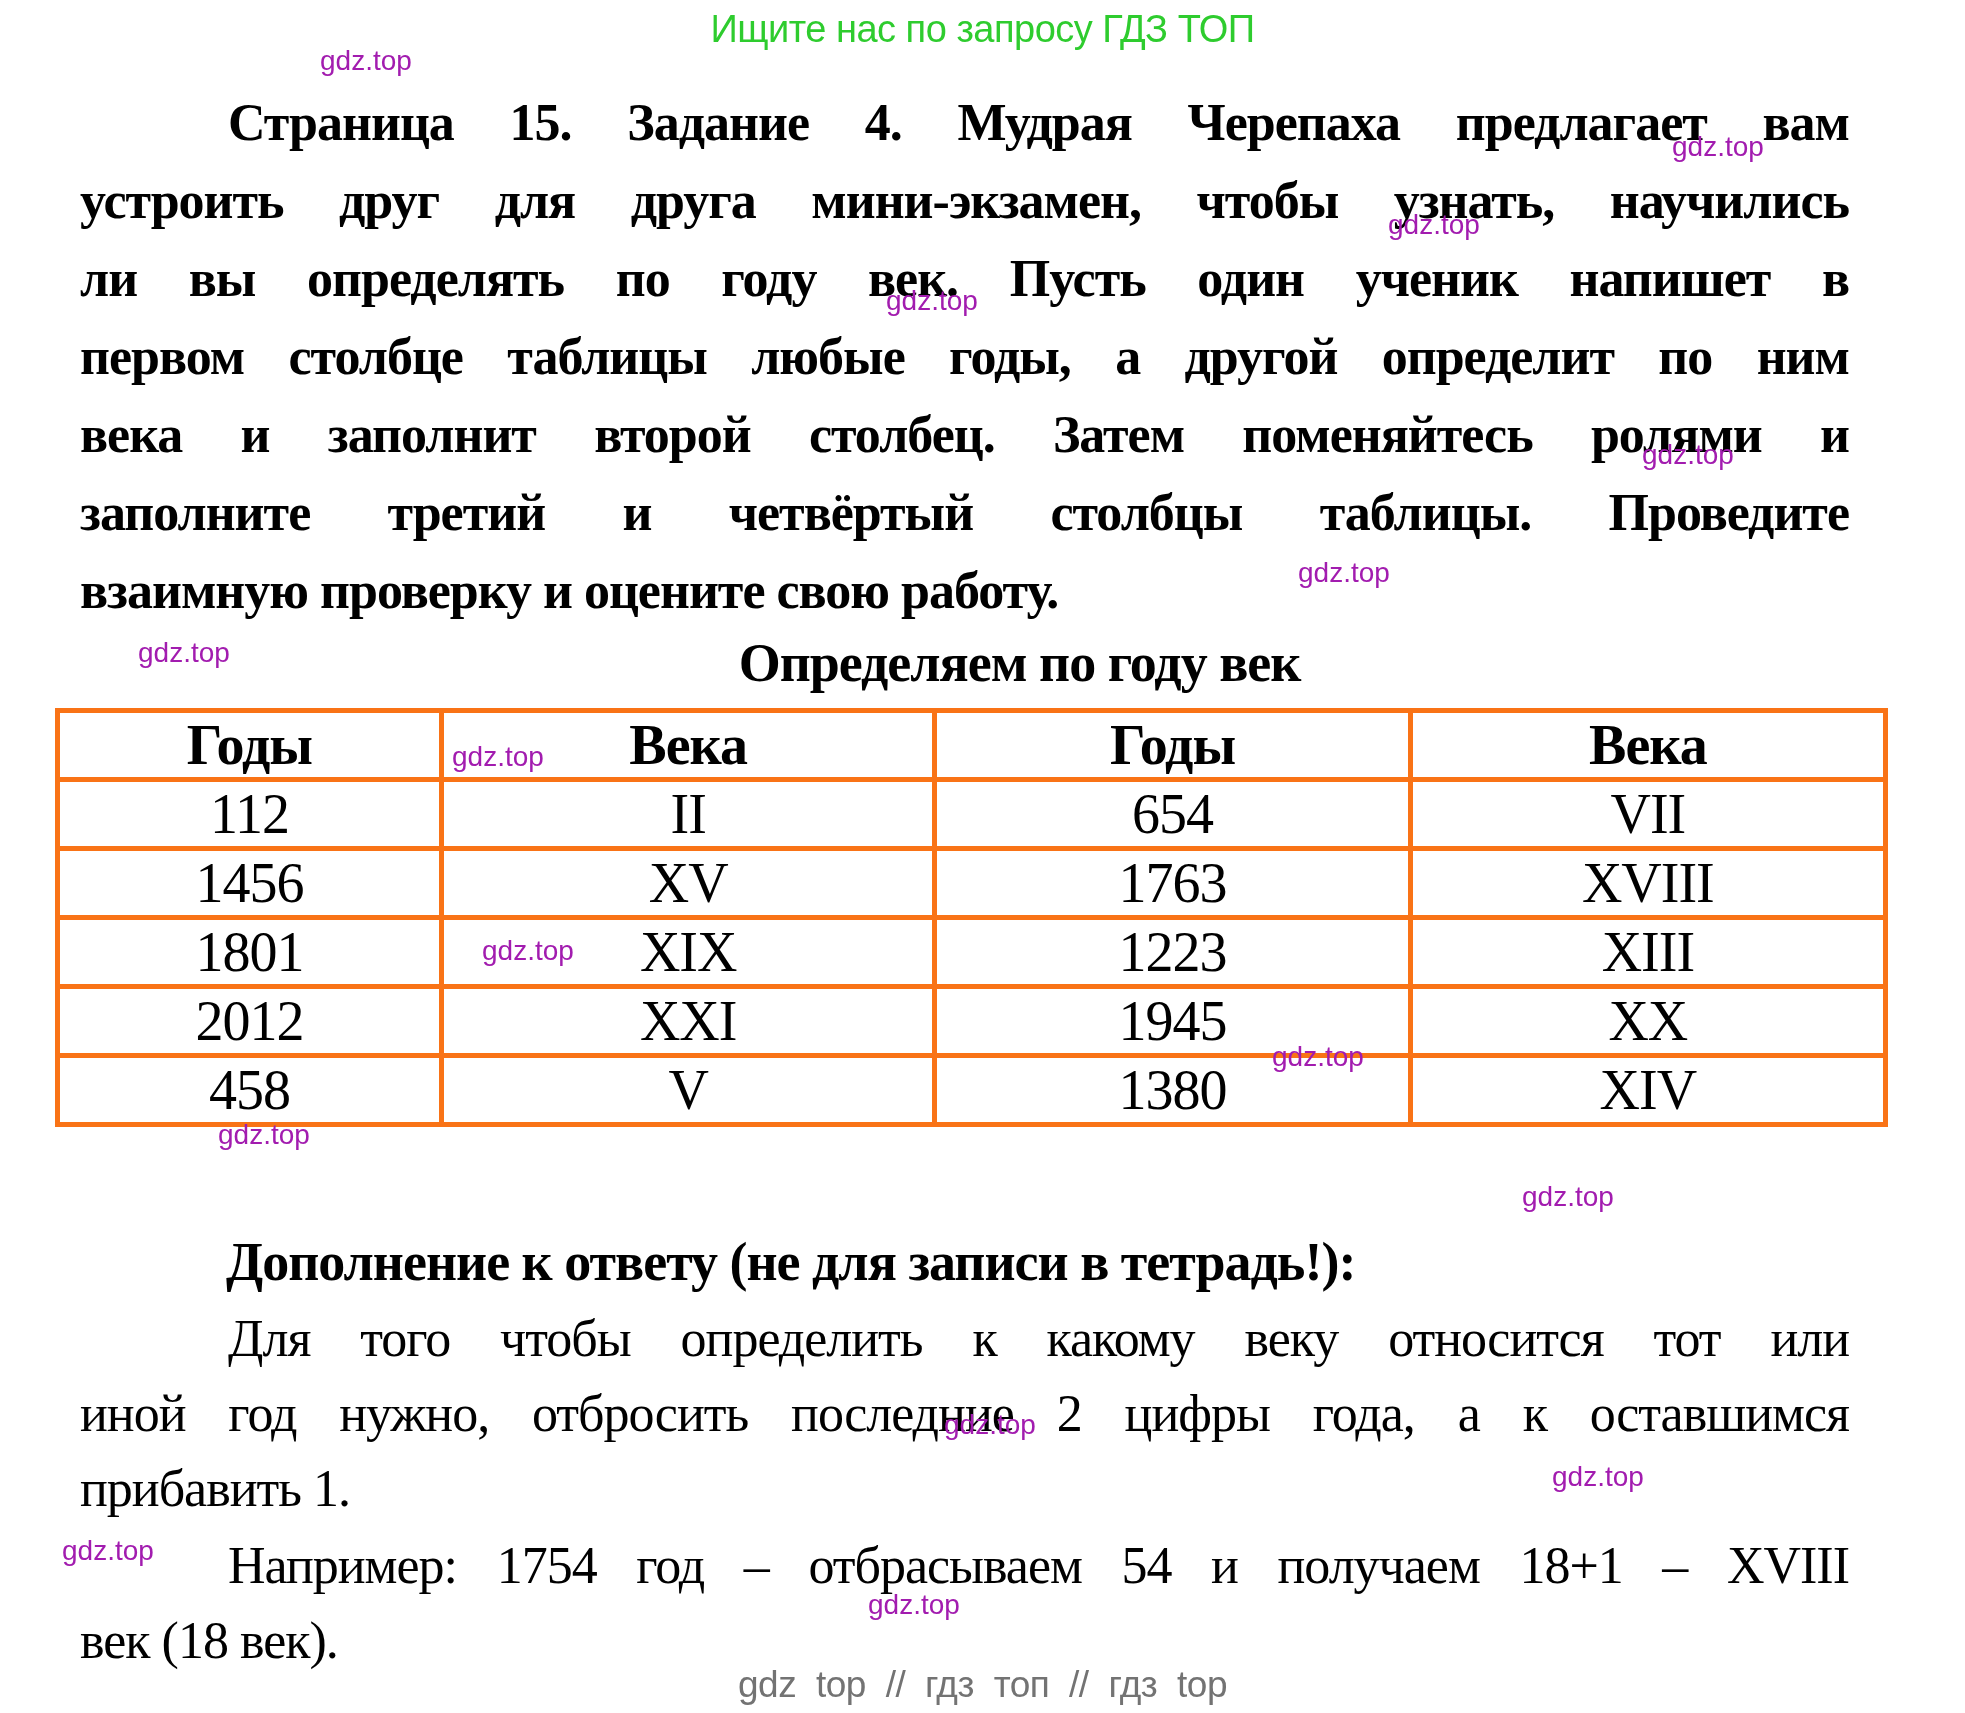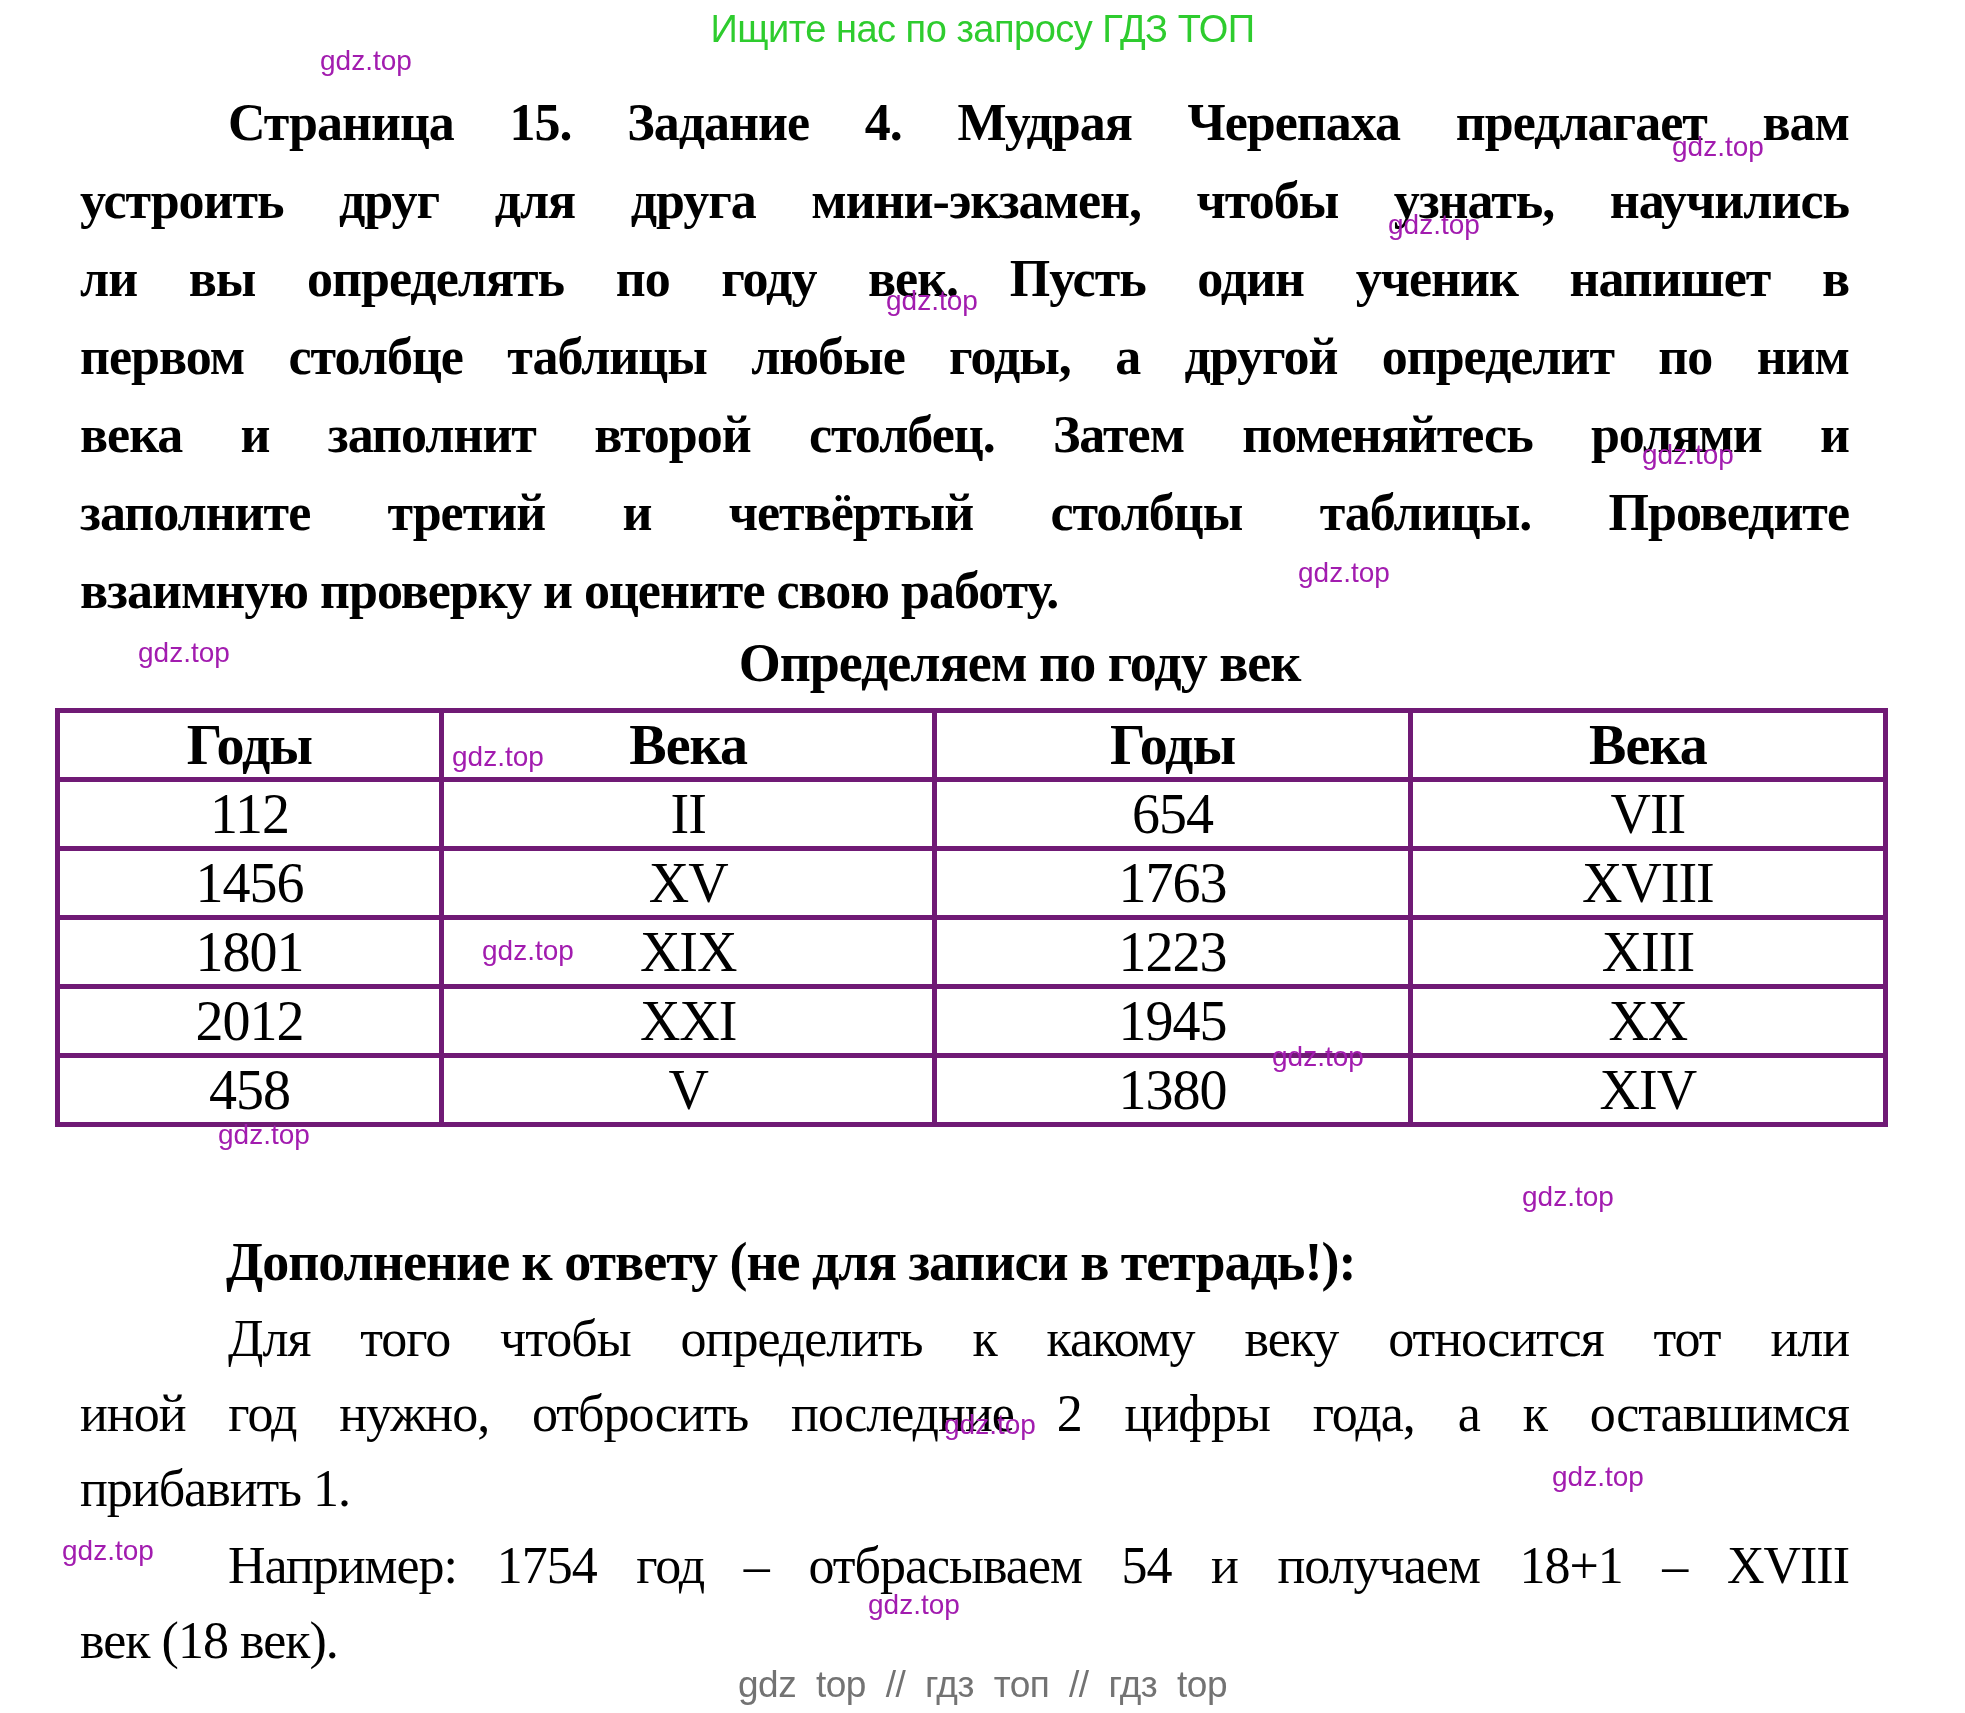--- a/index.html
+++ b/index.html
@@ -43,21 +43,21 @@
     letter-spacing:-1px;
   }
   
   table.centuries{
     margin-left:55px;margin-top:14px;
     width:1833px;
     border-collapse:collapse;
     table-layout:fixed;
   }
   table.centuries th, table.centuries td{
-    border:5px solid #701a75;
+    border:5px solid #f97316;
     text-align:center;vertical-align:middle;
     font-size:56px;
     letter-spacing:-1px;
     padding:0;
   }
   table.centuries th{height:62px;font-weight:bold;}
   table.centuries td{height:64px;font-weight:normal;text-align:center;}
   
   .addendum-heading{
     margin-top:104px;

